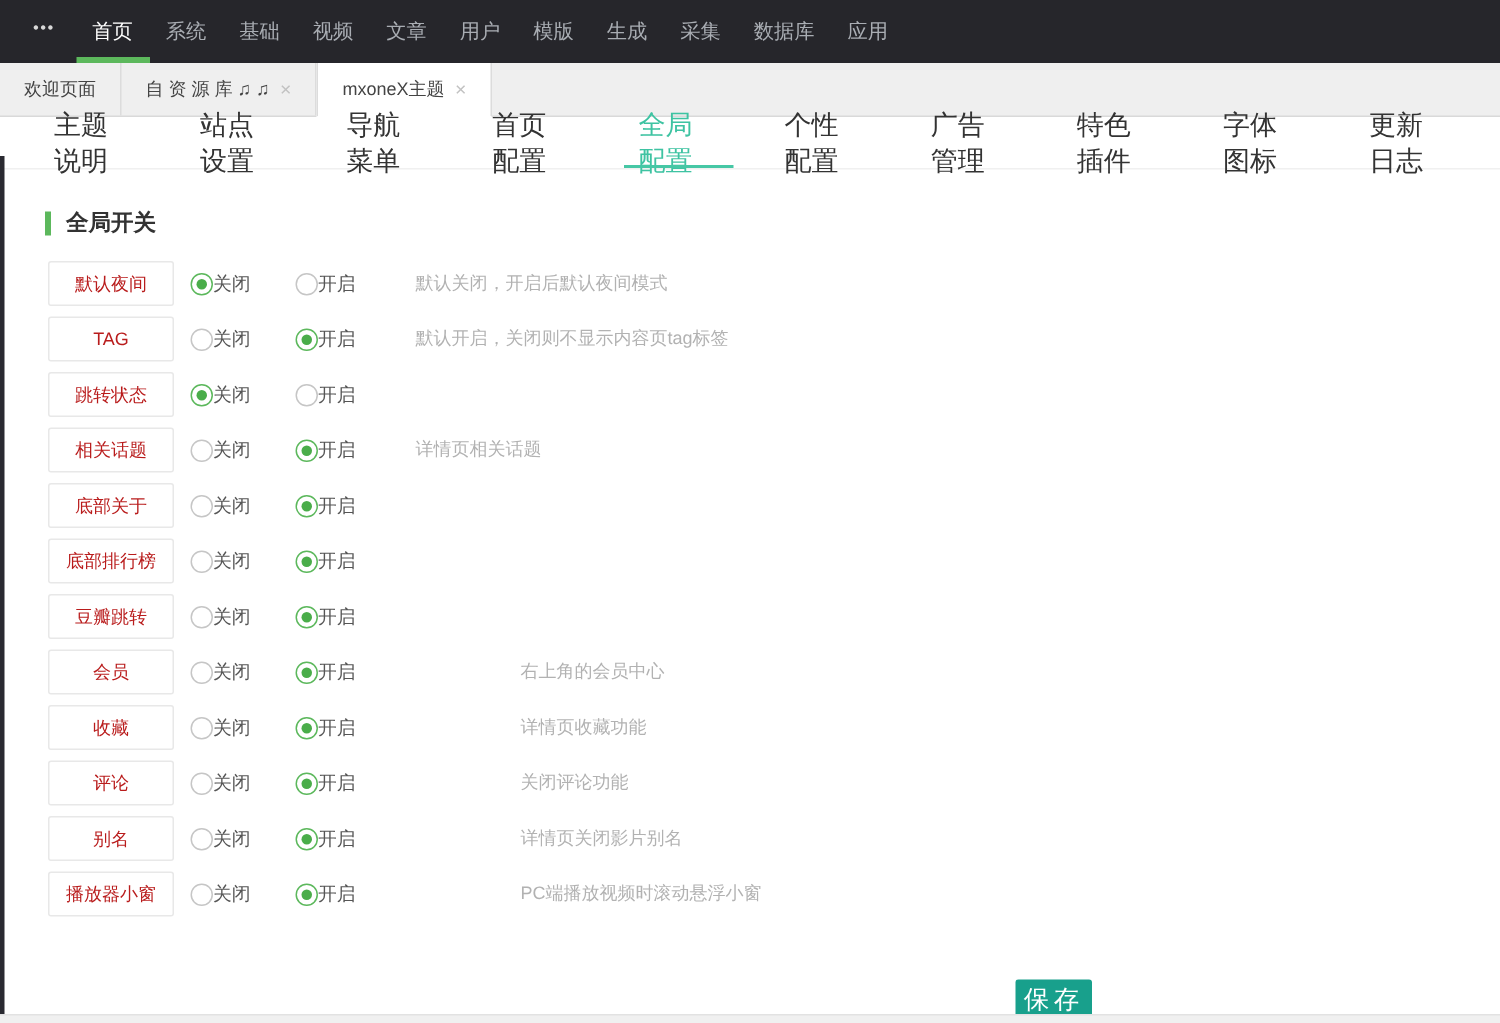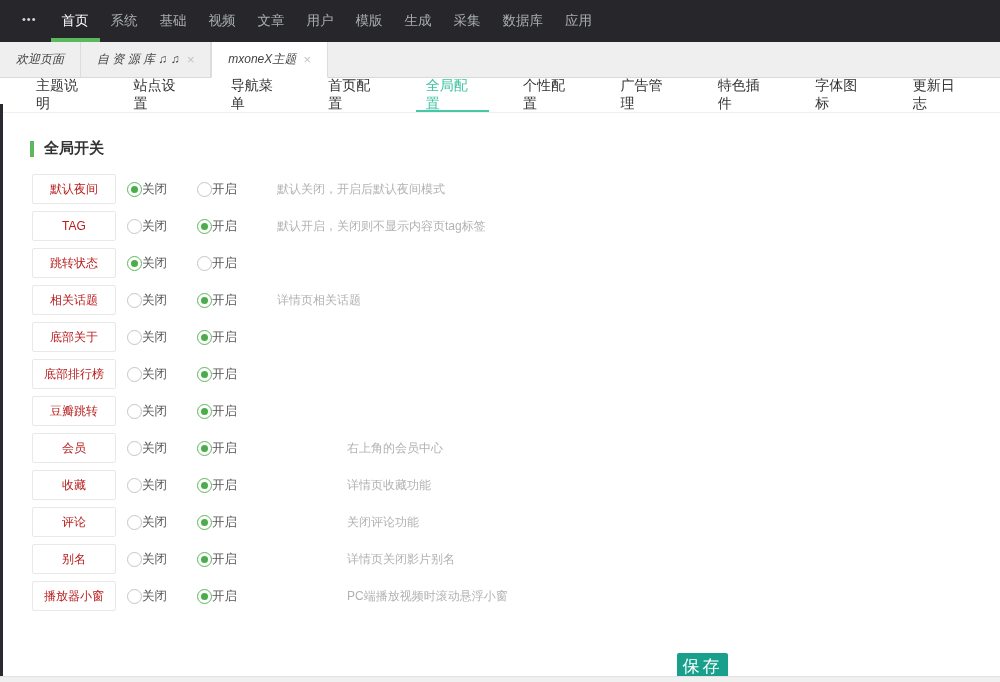--- a/index.html
+++ b/index.html
@@ -32,36 +32,35 @@
 
   
   .tabbar {
     height:36px; background:#efefef; border-bottom:1px solid #d9d9d9;
     display:flex; align-items:stretch;
   }
   .tab {
     display:flex; align-items:center; gap:7px; padding:0 16px;
     font-size:12px; color:#444; border-right:1px solid #dcdcdc; cursor:pointer;
     position:relative;
-    font-style:italic;
   }
   .tab.active {
     background:#fff; border-bottom:1px solid #fff; margin-bottom:-1px;
     border-left:1px solid #dcdcdc;
   }
   .tab-close { color:#c2c2c2; font-size:13px; line-height:1; cursor:pointer; }
 
   
   .subnav {
     height:35px; background:#fff; border-bottom:1px solid #f0f0f0;
     display:flex; align-items:stretch; padding-left:26px;
   }
   .subnav-item {
     position:relative; display:flex; align-items:center; padding:0 10px;
-    margin-right:24px; font-size:14px; color:#333; cursor:pointer;
+    margin-right:24px; font-size:18px; color:#333; cursor:pointer;
   }
   .subnav-item.active { color:#3ec3a2; }
   .subnav-item .subnav-underline {
     display:none; position:absolute; left:0; right:0; bottom:0; height:2px;
     background:#46c7a5;
   }
   .subnav-item.active .subnav-underline { display:block; }
 
   
   .content { position:relative; height:563px; background:#fff; }

